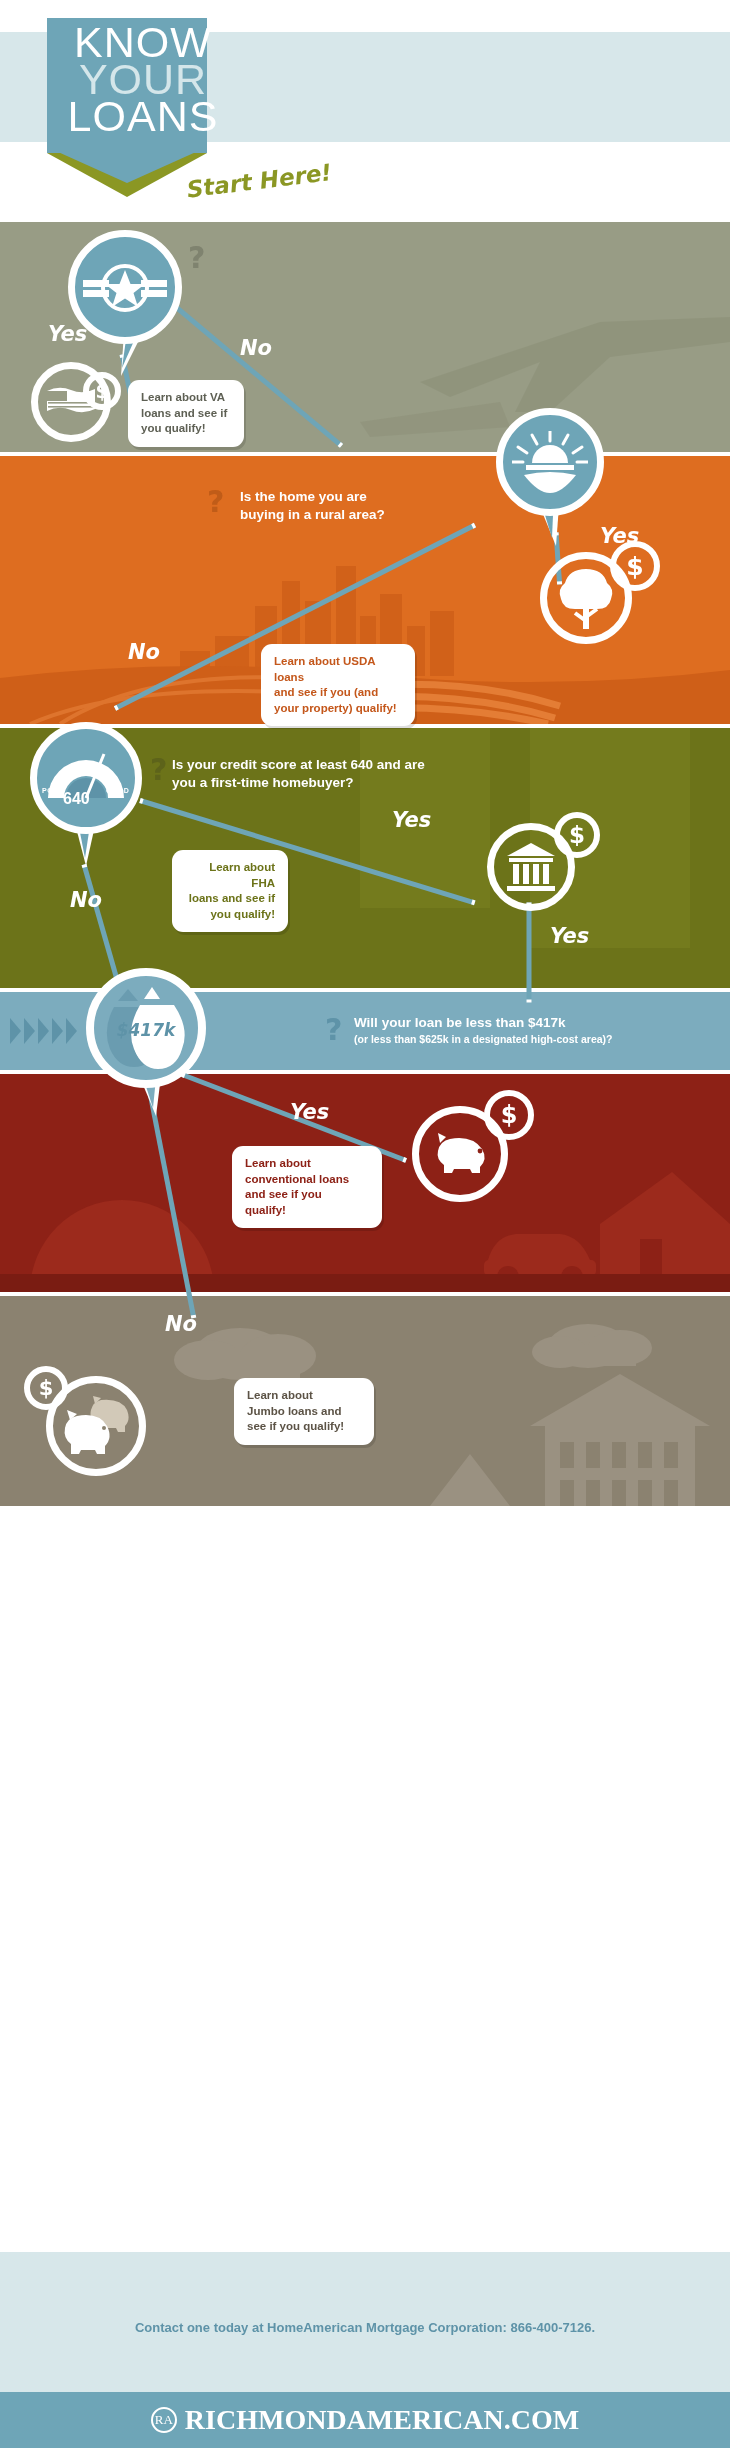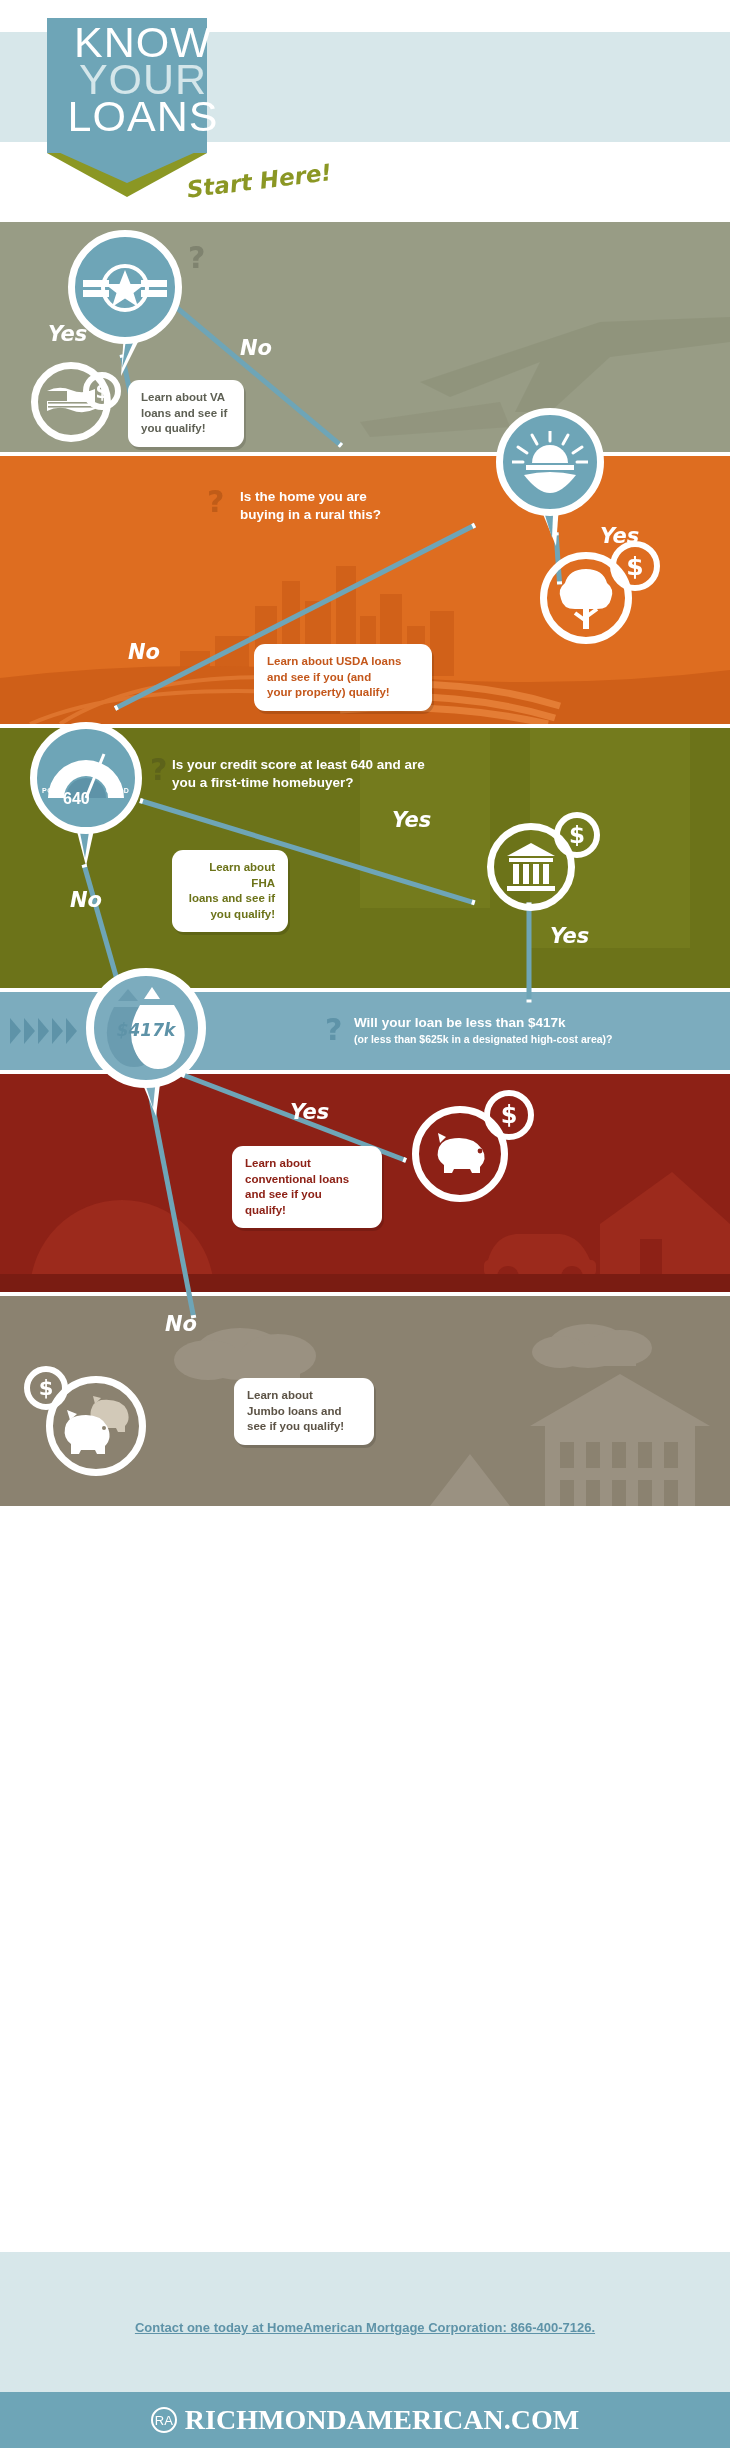--- a/index.html
+++ b/index.html
@@ -127,35 +127,35 @@
   .footer-band {
     position:absolute; left:0; top:2252px; width:730px; height:140px;
     background:#d7e7ea;
   }
   .footer-line1 {
     position:absolute; left:0; top:2290px; width:730px; text-align:center;
     color:#8fb7c3; font-size:15.5px;
   }
   .footer-line2 {
     position:absolute; left:0; top:2320px; width:730px; text-align:center;
-    color:#5e93a8; font-size:13px; font-weight:bold;text-decoration:underline;
+    color:#5e93a8; font-size:13px; font-weight:bold;
   }
   .brand-band {
     position:absolute; left:0; top:2392px; width:730px; height:56px;
     background:#6ea5b7; display:flex; align-items:center; justify-content:center;
   }
   .brand-text {
     color:#ffffff; font-size:28px; letter-spacing:0px;
     font-family:"Liberation Serif", serif; font-weight:bold;
   }
   .brand-mark {
     width:26px; height:26px; border-radius:50%;
     border:2px solid #ffffff; margin-right:8px;
     display:flex; align-items:center; justify-content:center;
-    color:#fff; font-size:13px; font-family:Liberation Sans, sans-serif;
+    color:#fff; font-size:13px; font-family:Liberation Serif, serif;
   }
 </style>
 </head>
 <body>
 
 <div class="page">
 
   <div class="header-band"></div>
 
   <div class="shield-green"></div>
@@ -264,40 +264,40 @@
     </svg>
   </div>
   <svg class="deco" style="left:516px; top:492px; width:70px; height:56px; z-index:19;" viewBox="0 0 70 56">
     <path d="M18 0 L44 0 L40 54 Z" fill="#ffffff"></path>
     <path d="M22 0 L38 0 L36 46 Z" fill="#6ea5b7"></path>
   </svg>
 
   <div class="qmark" style="left:207px; top:484px; color:#c05c18;">?</div>
   <div class="qtext" style="left:240px; top:488px; width:260px;">
     <span>Is the home you are</span><br>
-    <span>buying in a rural this?</span>
+    <span>buying in a rural area?</span>
   </div>
 
   <div class="conn" style="left:556px; top:530px; width:52px; height:5px; transform:rotate(86deg);"></div>
   <div class="yn" style="left:600px; top:524px;">Yes</div>
 
   <div class="conn" style="left:115px; top:706px; width:404px; height:5px; transform:rotate(-27deg);"></div>
   <div class="yn" style="left:128px; top:640px;">No</div>
 
   <div class="node transparent" style="left:540px; top:552px; width:92px; height:92px;">
     <svg width="58" height="62" viewBox="0 0 58 62">
       <path d="M29 2 Q46 2 50 16 Q58 22 54 32 Q52 42 40 42 L18 42 Q6 42 4 32 Q0 22 8 16 Q12 2 29 2 Z" fill="#fff"></path>
       <rect x="26" y="40" width="6" height="22" fill="#fff"></rect>
       <path d="M29 50 L40 42" stroke="#fff" stroke-width="4"></path>
       <path d="M29 54 L18 46" stroke="#fff" stroke-width="4"></path>
     </svg>
   </div>
   <div class="badge" style="left:610px; top:541px; width:50px; height:50px; background:transparent; font-size:25px;">$</div>
 
-  <div class="callout" style="left:254px; top:644px; width:178px; color:#c4571b;">
+  <div class="callout" style="left:261px; top:644px; width:154px; color:#c4571b;">
     <span>Learn about USDA loans</span><br>
     <span>and see if you (and</span><br>
     <span>your property) qualify!</span>
   </div>
 
   <div class="band credit">
     <svg class="deco" style="left:330px; top:0; width:400px; height:260px;" viewBox="0 0 400 260">
       <rect x="30" y="0" width="130" height="180" fill="#747b1d"></rect>
       <rect x="200" y="0" width="160" height="220" fill="#747b1d"></rect>
     </svg>

